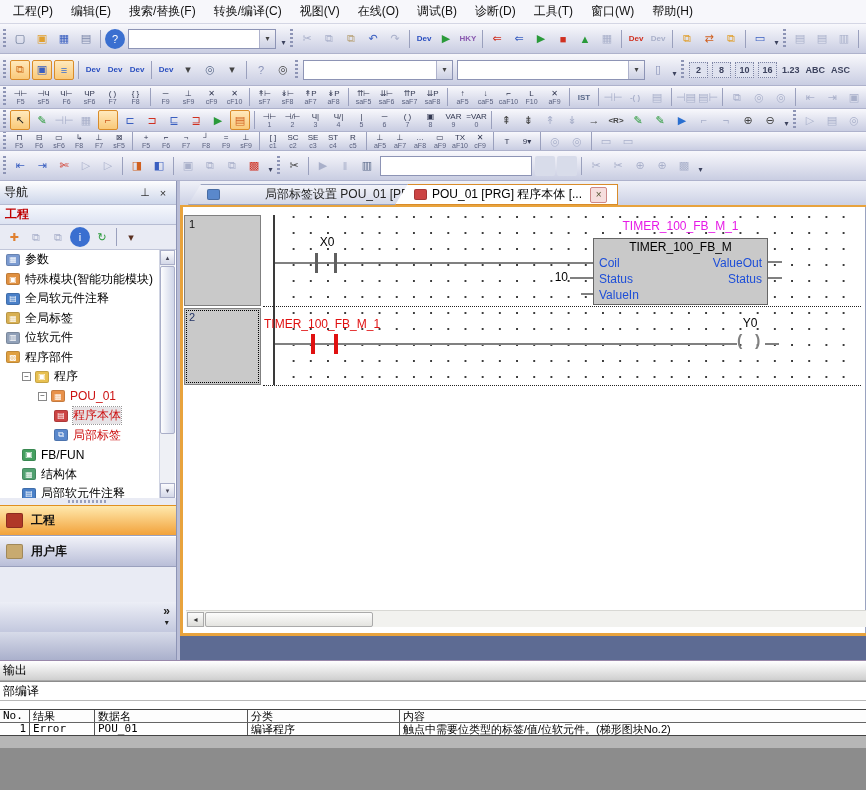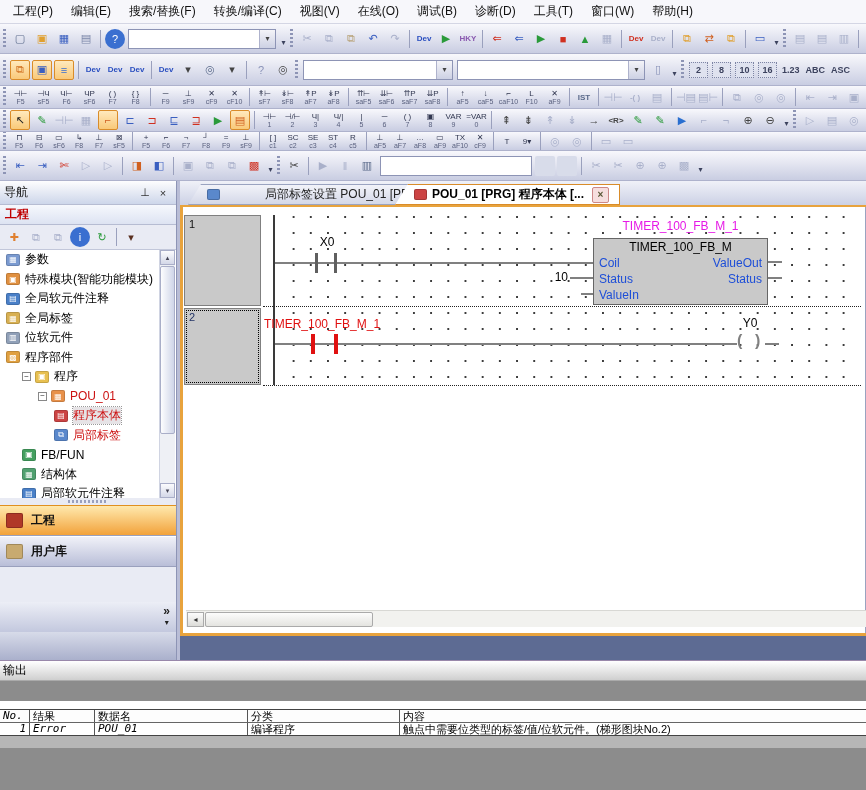--- a/index.html
+++ b/index.html
@@ -88,21 +88,21 @@
   #nav-more .ch{font-weight:bold;color:#222;font-size:12px;line-height:10px;text-align:center;}
   #nav-strip{left:0;top:451px;width:176px;height:28px;background:linear-gradient(#d7dbe9,#aab0cc);}
 
   
   #editor{left:180px;top:181px;width:686px;height:479px;}
   #tabbar{left:0;top:0;width:686px;height:26px;background:linear-gradient(#f0f1f8,#ccd1e5);
           border-bottom:2px solid #e8a33d;box-sizing:border-box;}
   .tab{position:absolute;top:3px;height:21px;display:flex;align-items:center;padding:0 10px 0 18px;
        clip-path:polygon(13px 0,100% 0,100% 100%,0 100%);box-sizing:border-box;cursor:default;white-space:nowrap;}
   .tab.inactive{background:linear-gradient(#f2f3f9,#d4d8e8);border:1px solid #9aa3c0;color:#222;}
-  .tab.active{background:#fff;border:1px solid #d98c2a;font-weight:bold;color:#000;}
+  .tab.active{background:#fff;border:1px solid #d98c2a;font-weight:normal;color:#000;}
   .tab .tic{width:13px;height:11px;border-radius:2px;margin-right:5px;flex:none;box-shadow:0 0 0 1px rgba(0,0,0,.2) inset;}
   .tab-close{width:15px;height:14px;margin-left:8px;background:#f6dede;border:1px solid #cc8888;border-radius:2px;
              display:flex;align-items:center;justify-content:center;font-size:10px;color:#553;flex:none;}
   #edcontent{left:0;top:26px;width:686px;height:426px;background:#fff;border-left:3px solid #e8a33d;
              border-bottom:0;border-right:1px solid #9aa3c0;box-sizing:border-box;position:absolute;}
   #edbottom{left:0;top:452px;width:686px;height:3px;background:#e8a33d;}
   #mdistrip{left:180px;top:636px;width:686px;height:24px;background:#5d6b93;}
   
   .gutter{background:#c9c9c9;border:1px solid #808080;box-sizing:border-box;}
   .gutter.selcell{outline:1px dotted #000;outline-offset:-3px;}
@@ -134,21 +134,21 @@
            padding:0 3px;box-sizing:border-box;color:#000;}
   #out-sec{left:0;top:22px;width:866px;height:19px;background:#fff;border-bottom:1px solid #b8b8b8;
            display:flex;align-items:center;padding:0 3px;box-sizing:border-box;color:#000;}
   #out-gap{left:0;top:41px;width:866px;height:8px;background:#fff;}
   .out-tbl{left:0;width:866px;height:13px;display:flex;box-sizing:border-box;background:#fdfdfd;
            border-top:1px solid #444;font-size:11px;line-height:12px;}
   #out-head{top:49px;}
   #out-row{top:62px;border-top:1px solid #666;border-bottom:1px solid #444;height:14px;background:#fff;}
   .oc{border-right:1px solid #555;padding:0 3px;box-sizing:border-box;overflow:hidden;white-space:nowrap;flex:none;}
   .oc:last-child{border-right:none;}
-  .mono{font-family:"DejaVu Sans Mono","Liberation Mono",monospace;font-style:italic;}
+  .mono{font-family:"DejaVu Sans Mono","Liberation Mono",monospace;}
   #out-band{left:0;top:76px;width:866px;height:12px;background:#b6b6b6;}
 
   .magenta{color:#e619e6;}
   .redtxt{color:#e01010;}
 </style>
 </head>
 <body>
 
 <div id="menubar" class="abs">
     <span class="menu-item">工程(P)</span>
@@ -738,20 +738,21 @@
       <span class="hs-btn" style="left:1px;">◂</span>
       <span id="hs-thumb"></span>
     </div>
   </div>
   <div id="edbottom" class="abs"></div>
 </div>
 <div id="mdistrip" class="abs"></div>
 
 <div id="output" class="abs">
   <div id="out-cap" class="abs">输出</div>
+  <div id="out-sec" class="abs">部编译</div>
   <div id="out-gap" class="abs"></div>
   <div id="out-head" class="abs out-tbl">
     <span class="oc mono" style="width: 30px;">No.</span>
     <span class="oc" style="width: 65px;">结果</span>
     <span class="oc" style="width: 153px;">数据名</span>
     <span class="oc" style="width: 152px;">分类</span>
     <span class="oc" style="width: 466px;">内容</span>
   </div>
   <div id="out-row" class="abs out-tbl">
     <span class="oc mono" style="text-align: right; width: 30px;">1</span>

